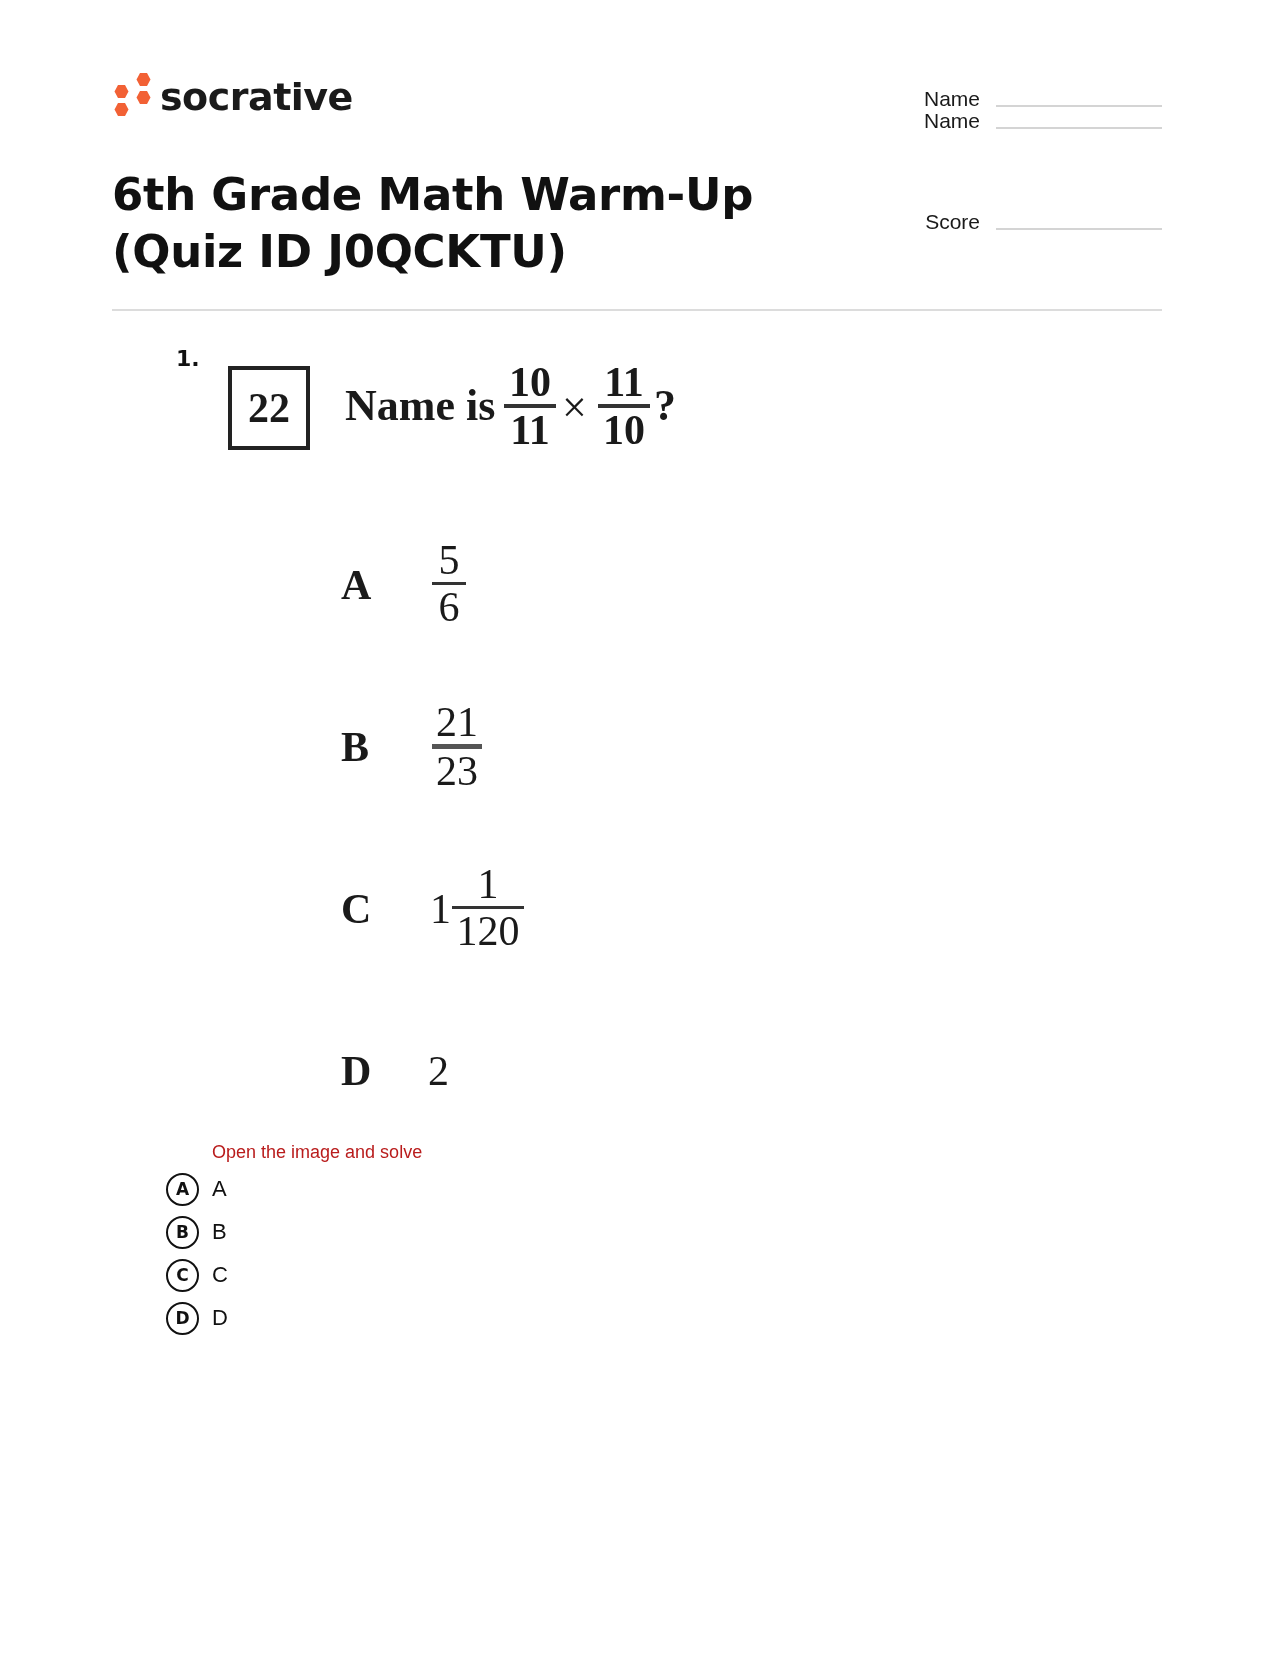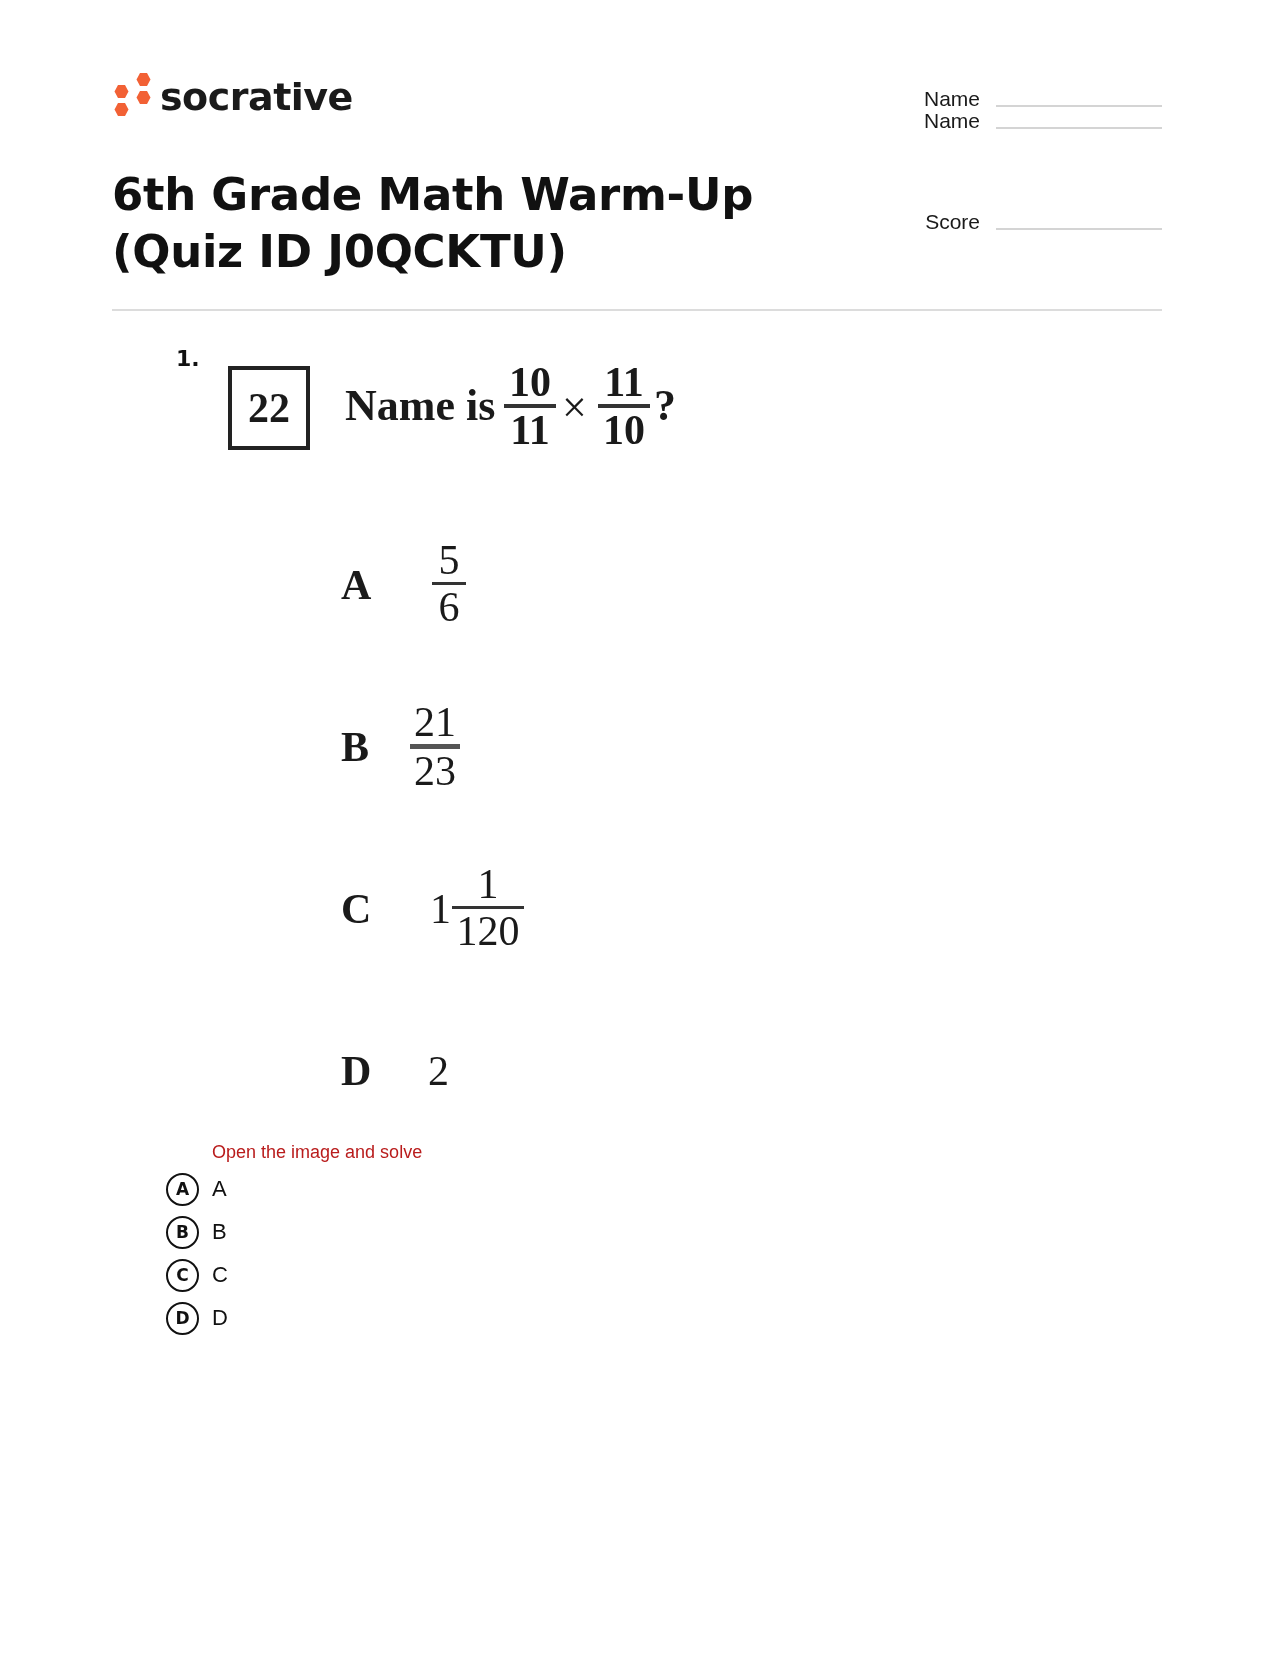--- a/index.html
+++ b/index.html
@@ -127,21 +127,21 @@
   <div class="abs qimg q-qmark">?</div>
 
   <div class="abs qimg opt-letter" style="left:341px; top:560px;">A</div>
   <div class="abs qimg frac opt-frac" style="left:432px; top:540px; width:34px;">
     <span class="num">5</span>
     <span class="bar"></span>
     <span class="den">6</span>
   </div>
 
   <div class="abs qimg opt-letter" style="left:341px; top:722px;">B</div>
-  <div class="abs qimg frac opt-frac" style="left:410px; top:702px; width:50px;">
+  <div class="abs qimg frac opt-frac" style="left:432px; top:702px; width:50px;">
     <span class="num">21</span>
     <span class="bar" style="height:5px;background:#555;"></span>
     <span class="den">23</span>
   </div>
 
   <div class="abs qimg opt-letter" style="left:341px; top:884px;">C</div>
   <div class="abs qimg" style="left:430px; top:884px; font-size:42px; line-height:50px;">1</div>
   <div class="abs qimg frac opt-frac" style="left:452px; top:864px; width:72px;">
     <span class="num">1</span>
     <span class="bar"></span>

